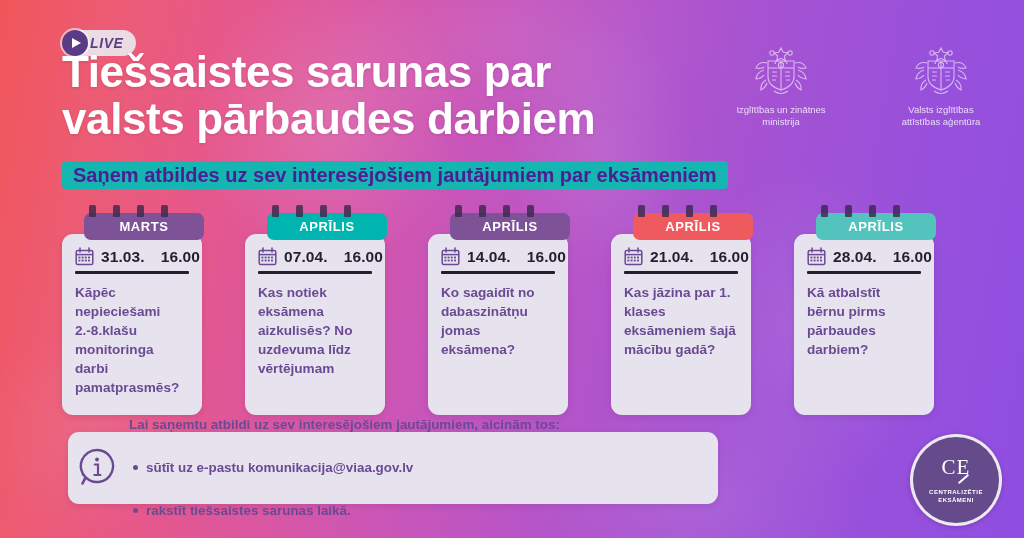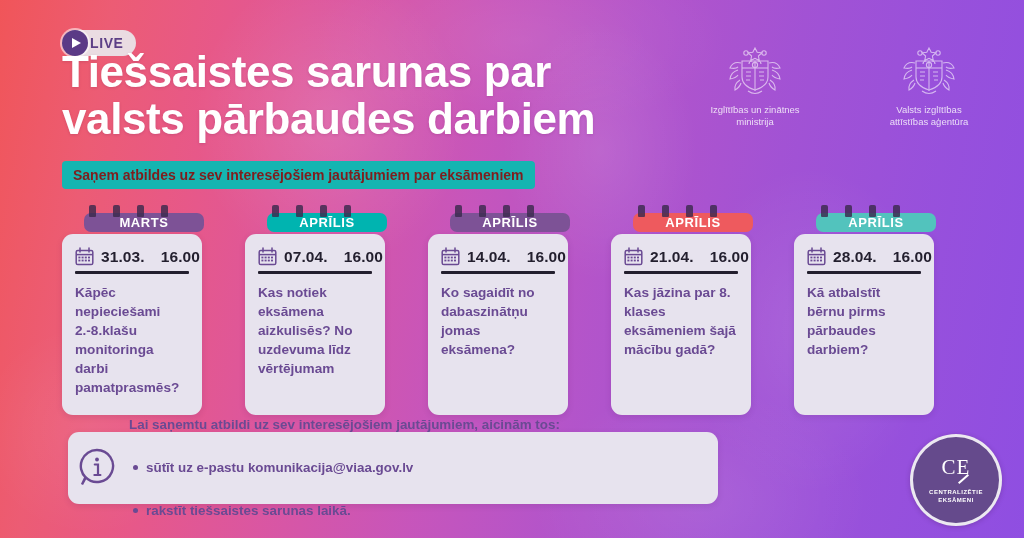--- a/index.html
+++ b/index.html
@@ -32,21 +32,21 @@
       radial-gradient(ellipse 180px 240px at 810px 330px, rgba(255,255,255,0.10), rgba(255,255,255,0) 68%),
       radial-gradient(ellipse 240px 160px at 700px 500px, rgba(255,255,255,0.09), rgba(255,255,255,0) 70%),
       radial-gradient(ellipse 160px 150px at 90px 430px, rgba(255,255,255,0.07), rgba(255,255,255,0) 70%),
       radial-gradient(ellipse 300px 130px at 520px 40px, rgba(255,255,255,0.08), rgba(255,255,255,0) 70%);
     pointer-events:none;
   }
 
   
   .live{
     position:absolute;left:62px;top:30px;height:26px;
-    display:flex;align-items:center;
+    display:flex;align-items:center;font-style:italic;
   }
   .live-pill{
     display:flex;align-items:center;height:26px;
     background:rgba(233,231,236,0.92);
     border-radius:13px;padding:0 12px 0 28px;
     box-sizing:border-box;
   }
   .live-text{
     font-size:14px;font-weight:bold;color:#5d3f86;letter-spacing:0.6px;
     line-height:26px;
@@ -72,44 +72,44 @@
   .headline .l2{display:block;}
 
   
   .ribbon{
     position:absolute;left:62px;top:161px;height:28px;
     background:#15b5b1;border-radius:4px;
     display:flex;align-items:center;padding:0 11px;
     box-sizing:border-box;
   }
   .ribbon-text{
-    color:#7f1d1d;font-size:14px;font-weight:bold;line-height:28px;white-space:nowrap;
-  }
-
-  
-  .logos{position:absolute;right:40px;top:44px;display:flex;gap:64px;}
+    color:#4c1d95;font-size:20px;font-weight:bold;line-height:28px;white-space:nowrap;
+  }
+
+  
+  .logos{position:absolute;right:28px;top:44px;display:flex;gap:50px;}
   .logo-block{width:110px;text-align:center;}
   .crest{margin:0 auto;display:block;opacity:0.62;}
   .logo-cap{
     margin-top:6px;color:rgba(255,255,255,0.80);
     font-size:9.5px;line-height:12px;font-weight:normal;
   }
 
   
   .cards{
     position:absolute;left:62px;top:205px;width:900px;height:210px;
     display:flex;gap:19px;
   }
   .card-wrap{position:relative;width:164px;}
   .rings{
     position:absolute;top:0;left:27px;display:flex;gap:17px;z-index:3;
   }
   .ring{width:7px;height:12px;background:#3a2a4d;border-radius:2px 2px 1px 1px;opacity:0.82;}
   .tab{
-    position:absolute;top:8px;left:22px;width:120px;height:19px;
+    position:absolute;top:8px;left:22px;width:120px;height:27px;
     border-radius:7px;display:flex;align-items:center;justify-content:center;
     z-index:2;
   }
   .tab-label{
     color:#ffffff;font-size:13px;font-weight:bold;letter-spacing:0.6px;line-height:27px;
   }
   .card{
     position:absolute;top:29px;left:0;width:140px;height:181px;
     background:#e7e3ee;border-radius:11px;
     box-shadow:0 2px 6px rgba(70,20,80,0.13);
@@ -380,21 +380,21 @@
                 <rect x="3.4" y="12.6" width="2" height="1.8"></rect>
                 <rect x="6.6" y="12.6" width="2" height="1.8"></rect>
                 <rect x="9.8" y="12.6" width="2" height="1.8"></rect>
                 <rect x="13" y="12.6" width="2" height="1.8"></rect>
               </g>
             </svg>
             <span class="card-date">21.04.</span>
             <span class="card-time">16.00</span>
           </div>
           <div class="card-rule"></div>
-          <div class="card-q">Kas jāzina par 8. klases eksāmeniem šajā mācību gadā?</div>
+          <div class="card-q">Kas jāzina par 1. klases eksāmeniem šajā mācību gadā?</div>
         </div>
       </div>
       <div class="card-wrap">
         <div class="rings">
           <span class="ring"></span>
           <span class="ring"></span>
           <span class="ring"></span>
           <span class="ring"></span>
         </div>
         <div class="tab" style="background: rgb(82, 195, 189);">

